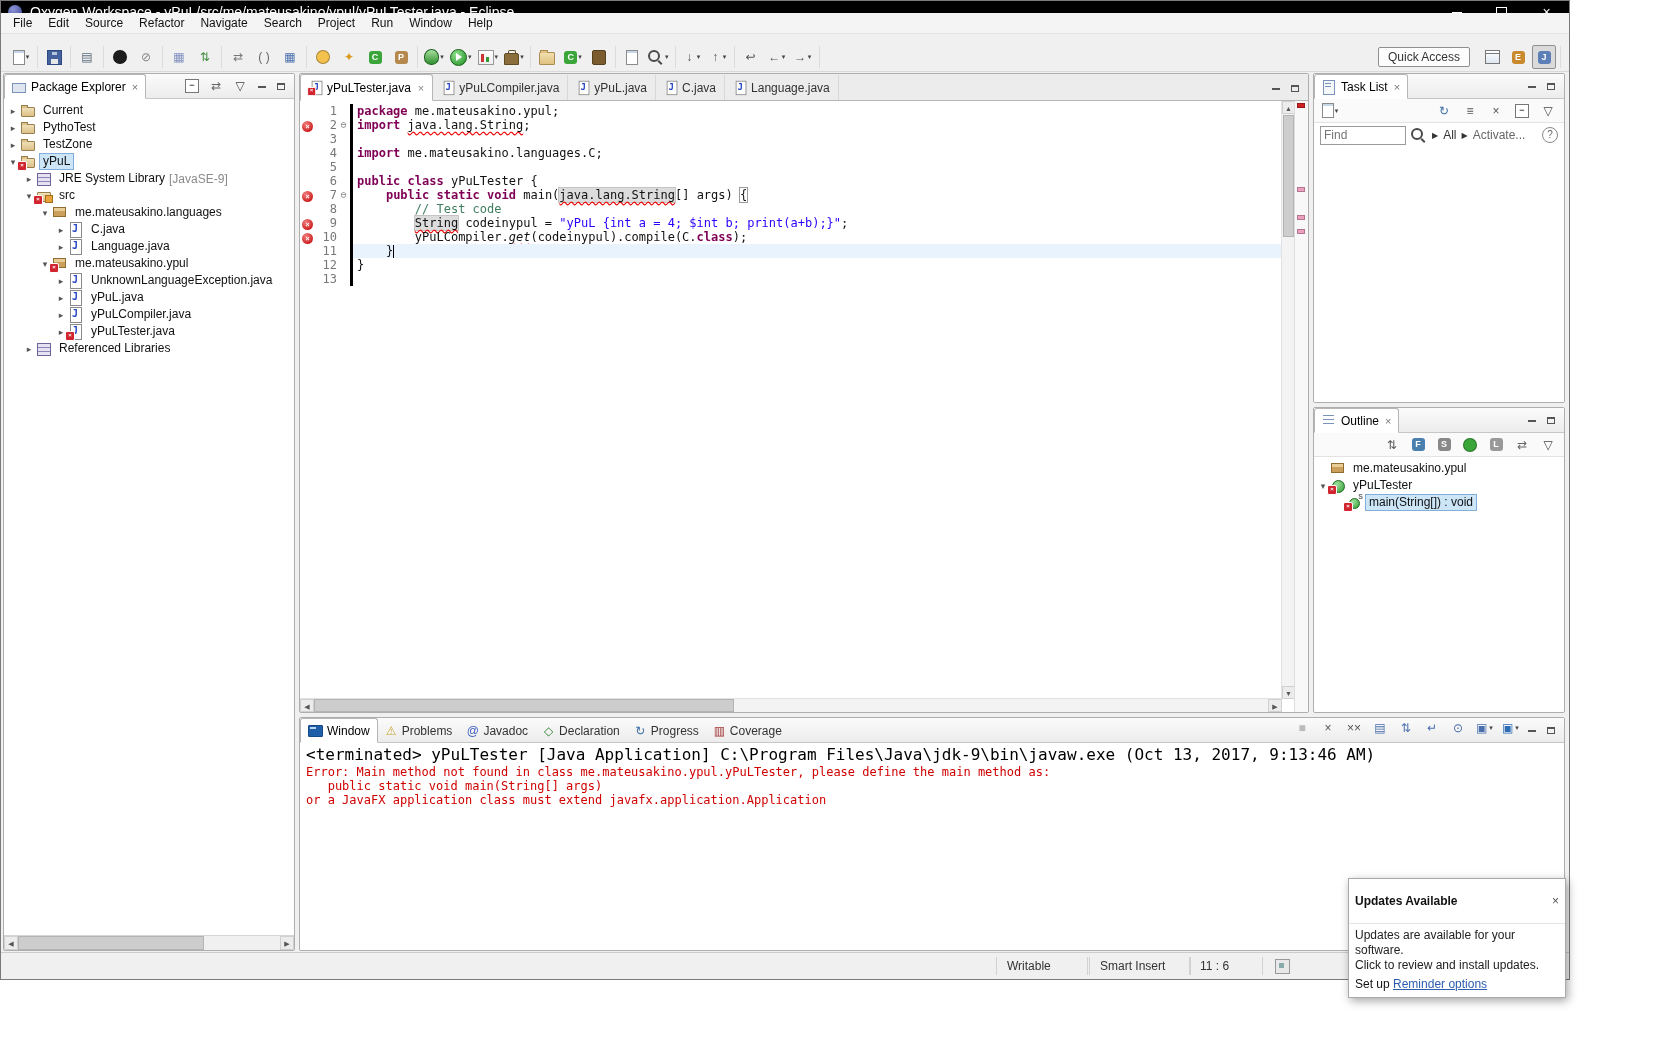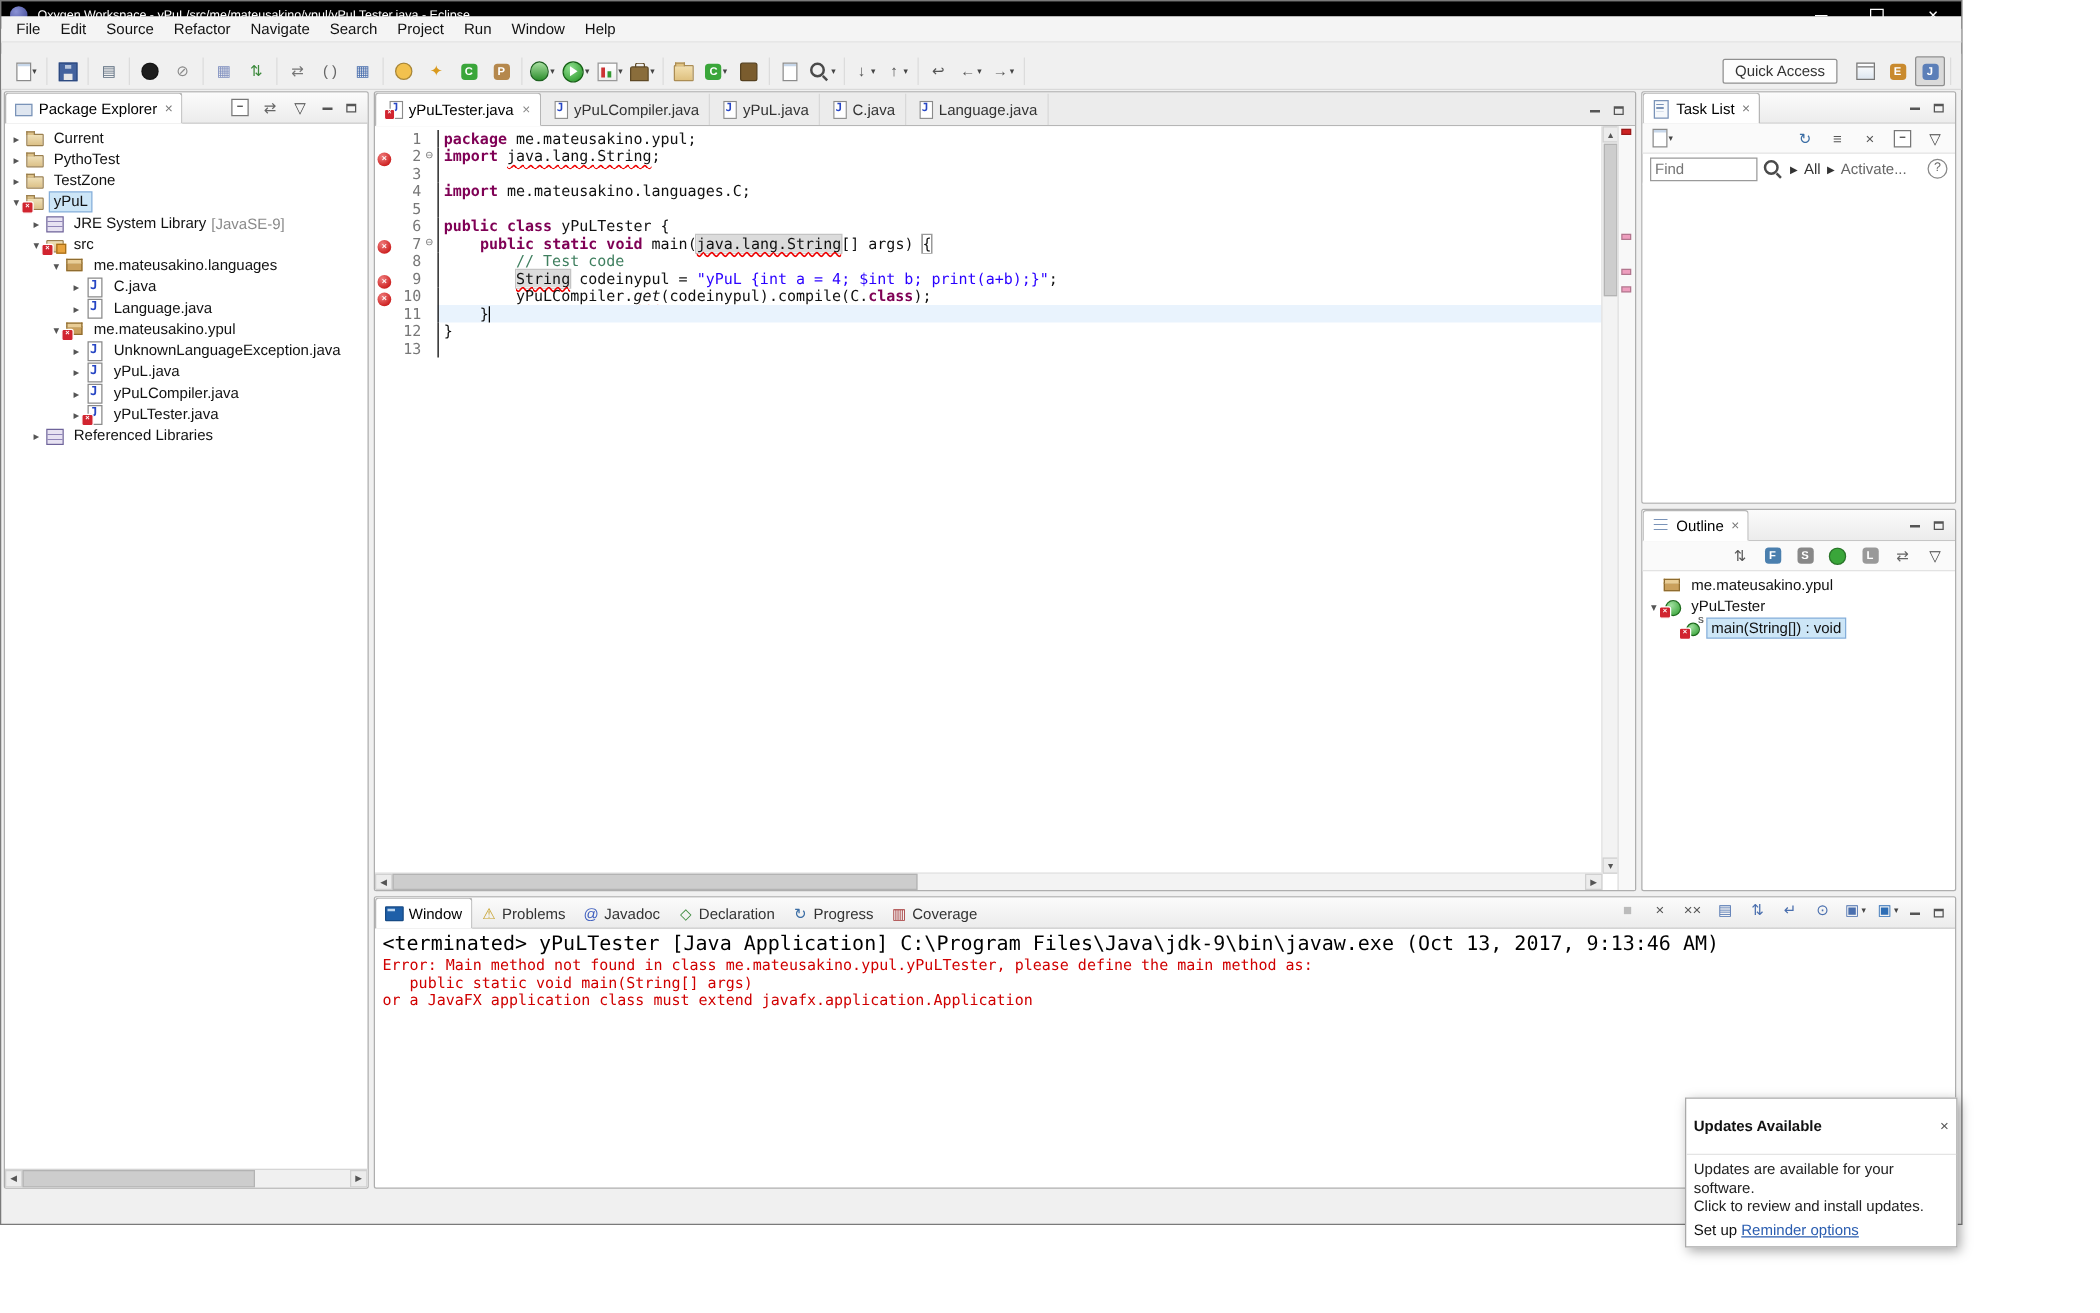--- a/index.html
+++ b/index.html
@@ -7,21 +7,21 @@
           font-family:"Liberation Sans",sans-serif;font-size:12px;color:#111;
           -webkit-font-smoothing:antialiased;}
   #win{position:absolute;left:0;top:0;width:1570px;height:980px;background:#f0f0f0;
        border:1px solid #7a7a7a;box-sizing:border-box;}
 
   
   #titlebar{position:absolute;left:0;top:0;right:0;height:22px;background:#000;color:#fff;
             display:flex;align-items:center;}
   .appicon{width:14px;height:14px;border-radius:50%;margin:0 8px 0 7px;
            background:radial-gradient(circle at 35% 30%,#8b93d6,#39418f);}
-  #title{font-size:10px;white-space:nowrap;}
+  #title{font-size:14px;white-space:nowrap;}
   .wbtns{margin-left:auto;display:flex;height:100%;}
   .wb{width:45px;height:100%;display:flex;align-items:center;justify-content:center;color:#fff;}
   .wmin{width:10px;height:1px;background:#fff;display:inline-block;}
   .wmax{width:9px;height:8px;border:1px solid #fff;display:inline-block;}
   .wb.close{font-size:14px;}
 
   
   #menubar{position:absolute;left:0;top:12px;right:0;height:20px;background:#f4f4f4;
            border-bottom:1px solid #e2e2e2;display:flex;align-items:center;padding-left:4px;}
   .mitem{padding:2px 8px;color:#111;}
@@ -151,21 +151,21 @@
   .ebody{position:absolute;top:27px;left:0;right:0;bottom:0;background:#fff;}
   #code{position:absolute;left:0;top:0;right:26px;bottom:13px;overflow:hidden;padding-top:3px;
         font-family:"DejaVu Sans Mono",monospace;font-size:12px;}
   .edrow{display:flex;height:14px;line-height:14px;white-space:pre;}
   .g-marker{width:15px;flex:none;text-align:center;}
   .gmark-err{display:inline-block;width:11px;height:11px;margin-top:1px;border-radius:50%;
              background:radial-gradient(circle at 35% 30%,#f07d7d,#c00000);color:#fff;
              font:bold 7px/11px "Liberation Sans",sans-serif;text-align:center;}
   .g-num{width:22px;flex:none;text-align:right;color:#787878;}
   .g-fold{width:13px;flex:none;text-align:center;color:#888;font-size:10px;}
-  .g-code{flex:1;padding-left:4px;border-left:1px solid #000000;}
+  .g-code{flex:1;padding-left:4px;border-left:3px solid #000000;}
   .edrow.cur .g-code{background:#e9f3fd;}
   .seg.kw{color:#7f0055;font-weight:bold;}
   .seg.st{color:#2a00ff;}
   .seg.cm{color:#3f7f5f;}
   .seg.it{font-style:italic;}
   .seg.err{text-decoration:underline;text-decoration-style:wavy;text-decoration-color:#e00;text-underline-offset:2px;}
   .seg.occ{background:#dcdcdc;box-shadow:0 0 0 1px #c4c4c4;}
   .seg.br{box-shadow:0 0 0 1px #9a9a9a;}
   .caret{display:inline-block;width:1px;height:13px;background:#000;vertical-align:text-bottom;}
   #vscroll{position:absolute;top:0;right:13px;bottom:13px;width:13px;background:#f3f3f3;border-left:1px solid #e2e2e2;}
@@ -761,20 +761,26 @@
           <span class="vbtn">
               <span class="ico-max"></span>
             </span>
         </div>
         <div id="consolehdr">&lt;terminated&gt; yPuLTester [Java Application] C:\Program Files\Java\jdk-9\bin\javaw.exe (Oct 13, 2017, 9:13:46 AM)</div>
         <div id="consolelines"><div class="cline">Error: Main method not found in class me.mateusakino.ypul.yPuLTester, please define the main method as:</div><div class="cline">   public static void main(String[] args)</div><div class="cline">or a JavaFX application class must extend javafx.application.Application</div></div>
       </div>
 
     </div>
 
+    <div id="statusbar">
+      <span class="scell" id="st-writable">Writable</span>
+      <span class="scell" id="st-insert">Smart Insert</span>
+      <span class="scell" id="st-pos">11 : 6</span>
+      <span id="st-icon"></span>
+    </div>
   </div>
 
   <div id="popup">
     <div class="p-head">
       <span class="p-title">Updates Available</span>
       <span class="p-close">×</span>
     </div>
     <div class="p-body">
       <span>Updates are available for your software.</span><br>
       <span>Click to review and install updates.</span>

